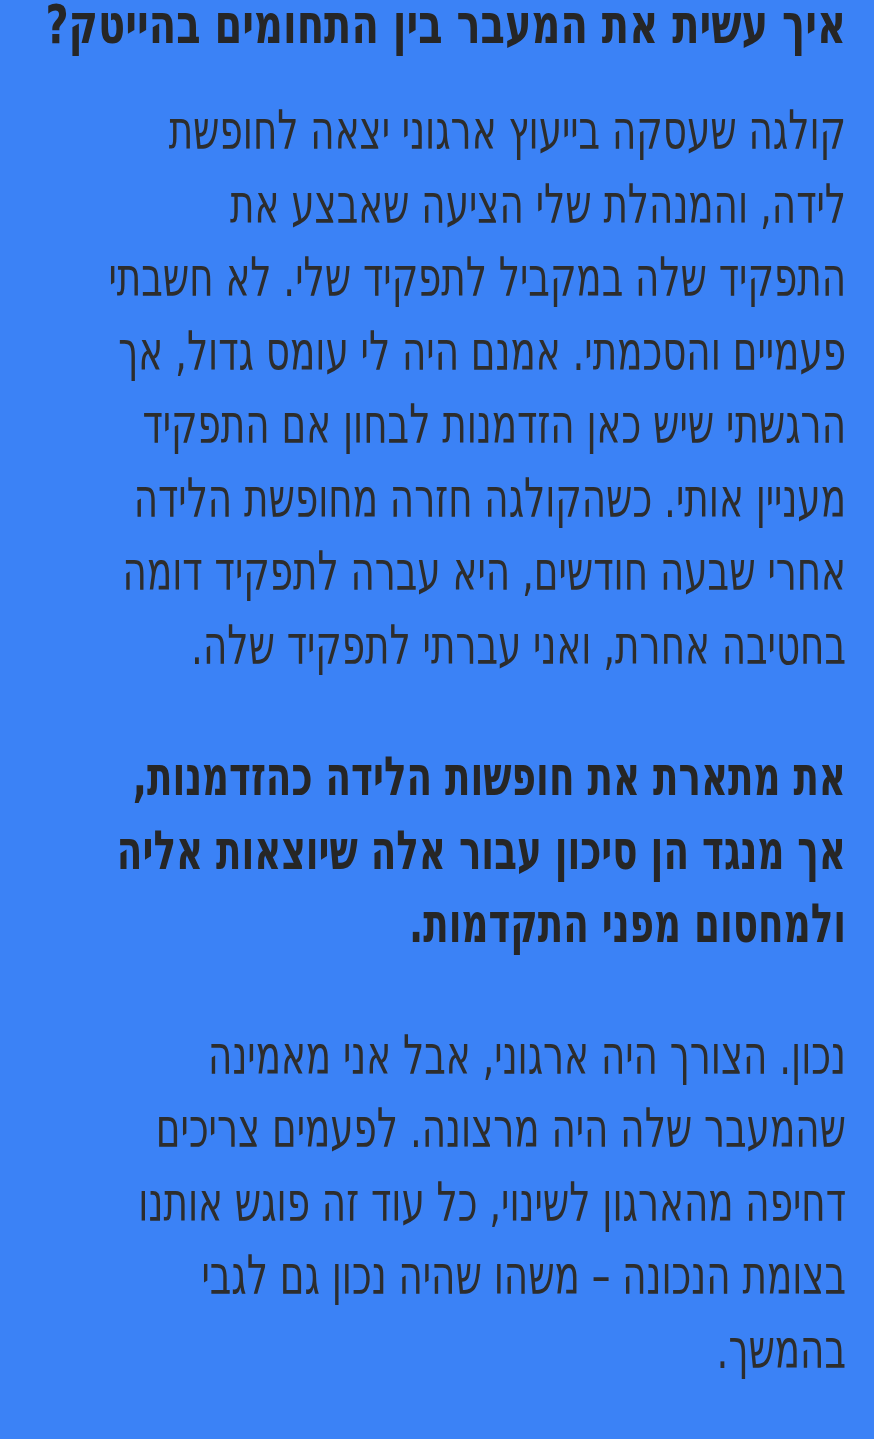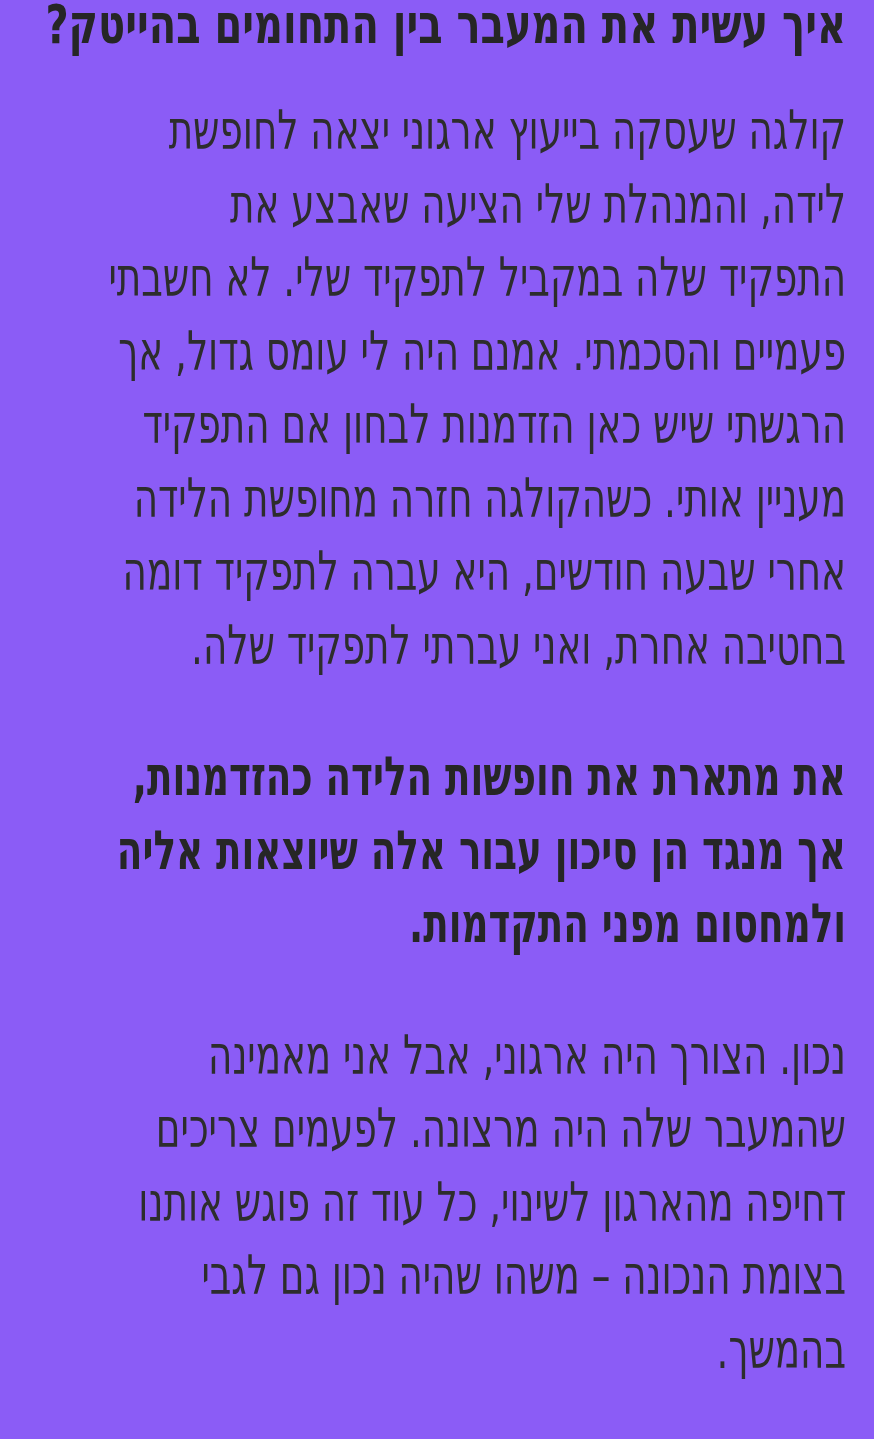--- a/index.html
+++ b/index.html
@@ -46,21 +46,21 @@
     font-weight: 700;
     color: #262626;
   }
   .para:last-child {
     margin-bottom: 0;
   }
 </style>
 </head>
 <body style="background: rgb(252, 252, 252);">
 
-<div class="page" style="background: #8b5cf6; color: rgb(45, 45, 45);">
+<div class="page" style="background: #3b82f6; color: rgb(45, 45, 45);">
   <h1 class="headline">איך עשית את המעבר בין התחומים בהייטק?</h1>
 
   <p class="para">קולגה שעסקה בייעוץ ארגוני יצאה לחופשת
 לידה, והמנהלת שלי הציעה שאבצע את
 התפקיד שלה במקביל לתפקיד שלי. לא חשבתי
 פעמיים והסכמתי. אמנם היה לי עומס גדול, אך
 הרגשתי שיש כאן הזדמנות לבחון אם התפקיד
 מעניין אותי. כשהקולגה חזרה מחופשת הלידה
 אחרי שבעה חודשים, היא עברה לתפקיד דומה
 בחטיבה אחרת, ואני עברתי לתפקיד שלה.</p>

